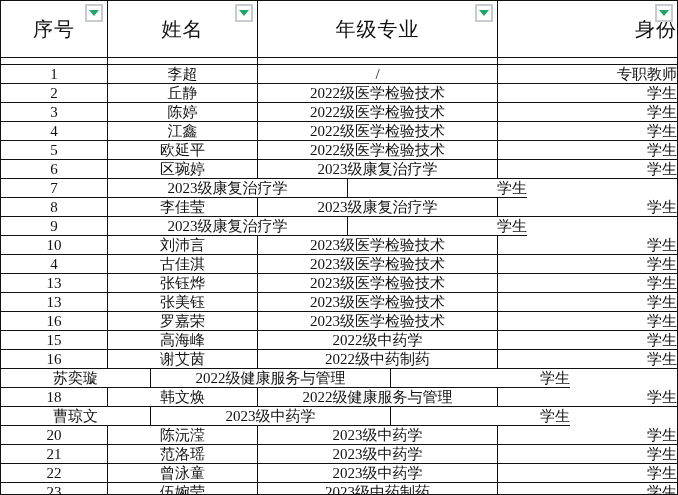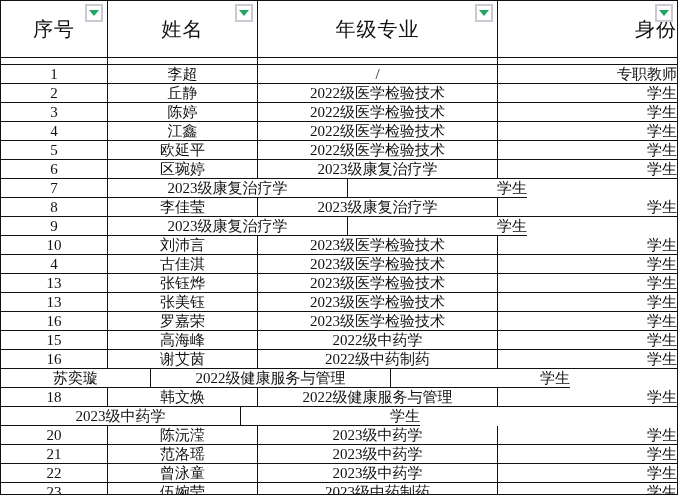--- a/index.html
+++ b/index.html
@@ -222,20 +222,21 @@
   </div>
 
   <div class="row data-row">
     <div class="cell c0">18</div>
     <div class="cell c1">韩文焕</div>
     <div class="cell c2">2022级健康服务与管理</div>
     <div class="cell c3">学生</div>
   </div>
 
   <div class="row data-row">
+    <div class="cell c1">曹琼文</div>
     <div class="cell c2">2023级中药学</div>
     <div class="cell c3">学生</div>
   </div>
 
   <div class="row data-row">
     <div class="cell c0">20</div>
     <div class="cell c1">陈沅滢</div>
     <div class="cell c2">2023级中药学</div>
     <div class="cell c3">学生</div>
   </div>

